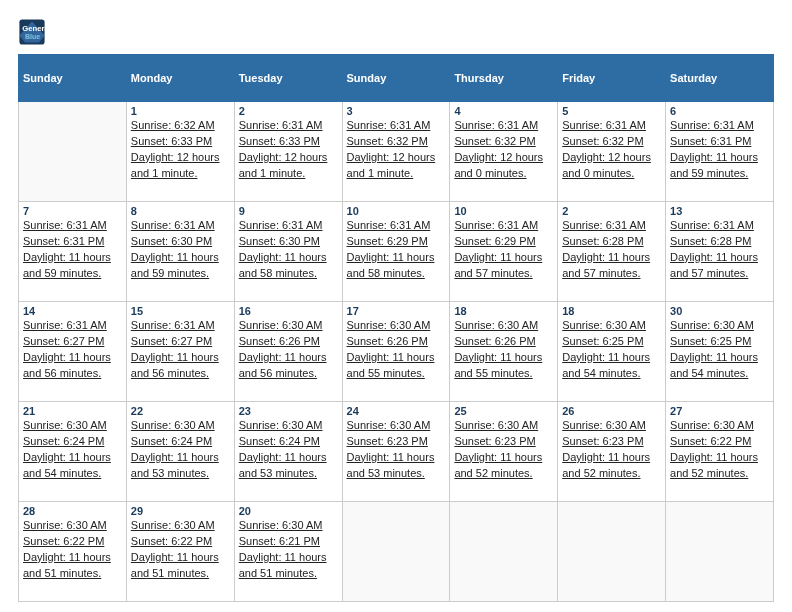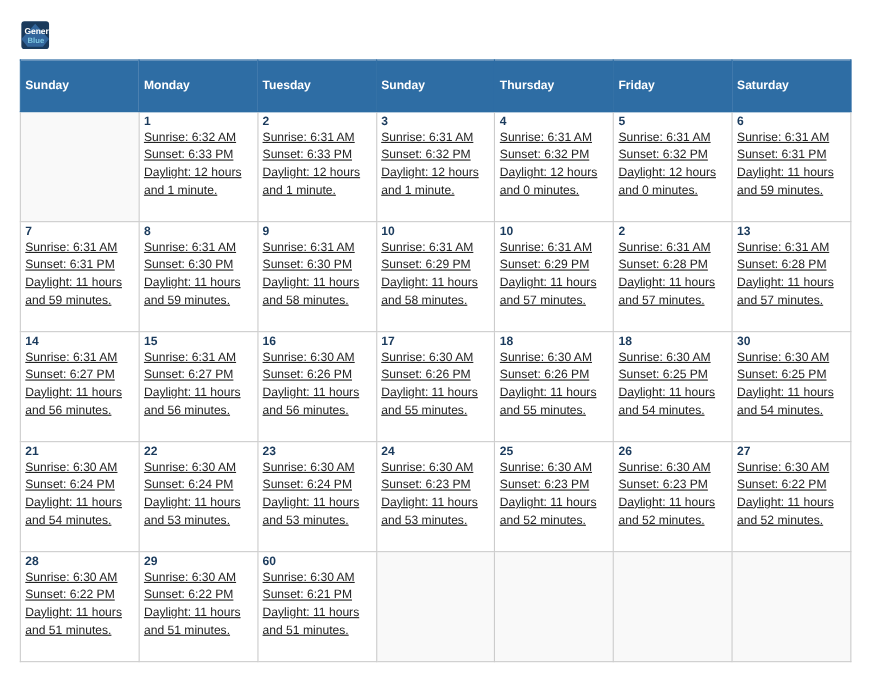--- a/index.html
+++ b/index.html
@@ -328,21 +328,21 @@
 and 51 minutes.</div>
           </td>
           <td>
             <span class="day-num">29</span>
             <div class="day-info" style="white-space: pre-line;">Sunrise: 6:30 AM
 Sunset: 6:22 PM
 Daylight: 11 hours
 and 51 minutes.</div>
           </td>
           <td>
-            <span class="day-num">60</span>
+            <span class="day-num">20</span>
             <div class="day-info" style="white-space: pre-line;">Sunrise: 6:30 AM
 Sunset: 6:21 PM
 Daylight: 11 hours
 and 51 minutes.</div>
           </td>
           <td class="empty-cell"></td>
           <td class="empty-cell"></td>
           <td class="empty-cell"></td>
           <td class="empty-cell"></td>
         </tr>

